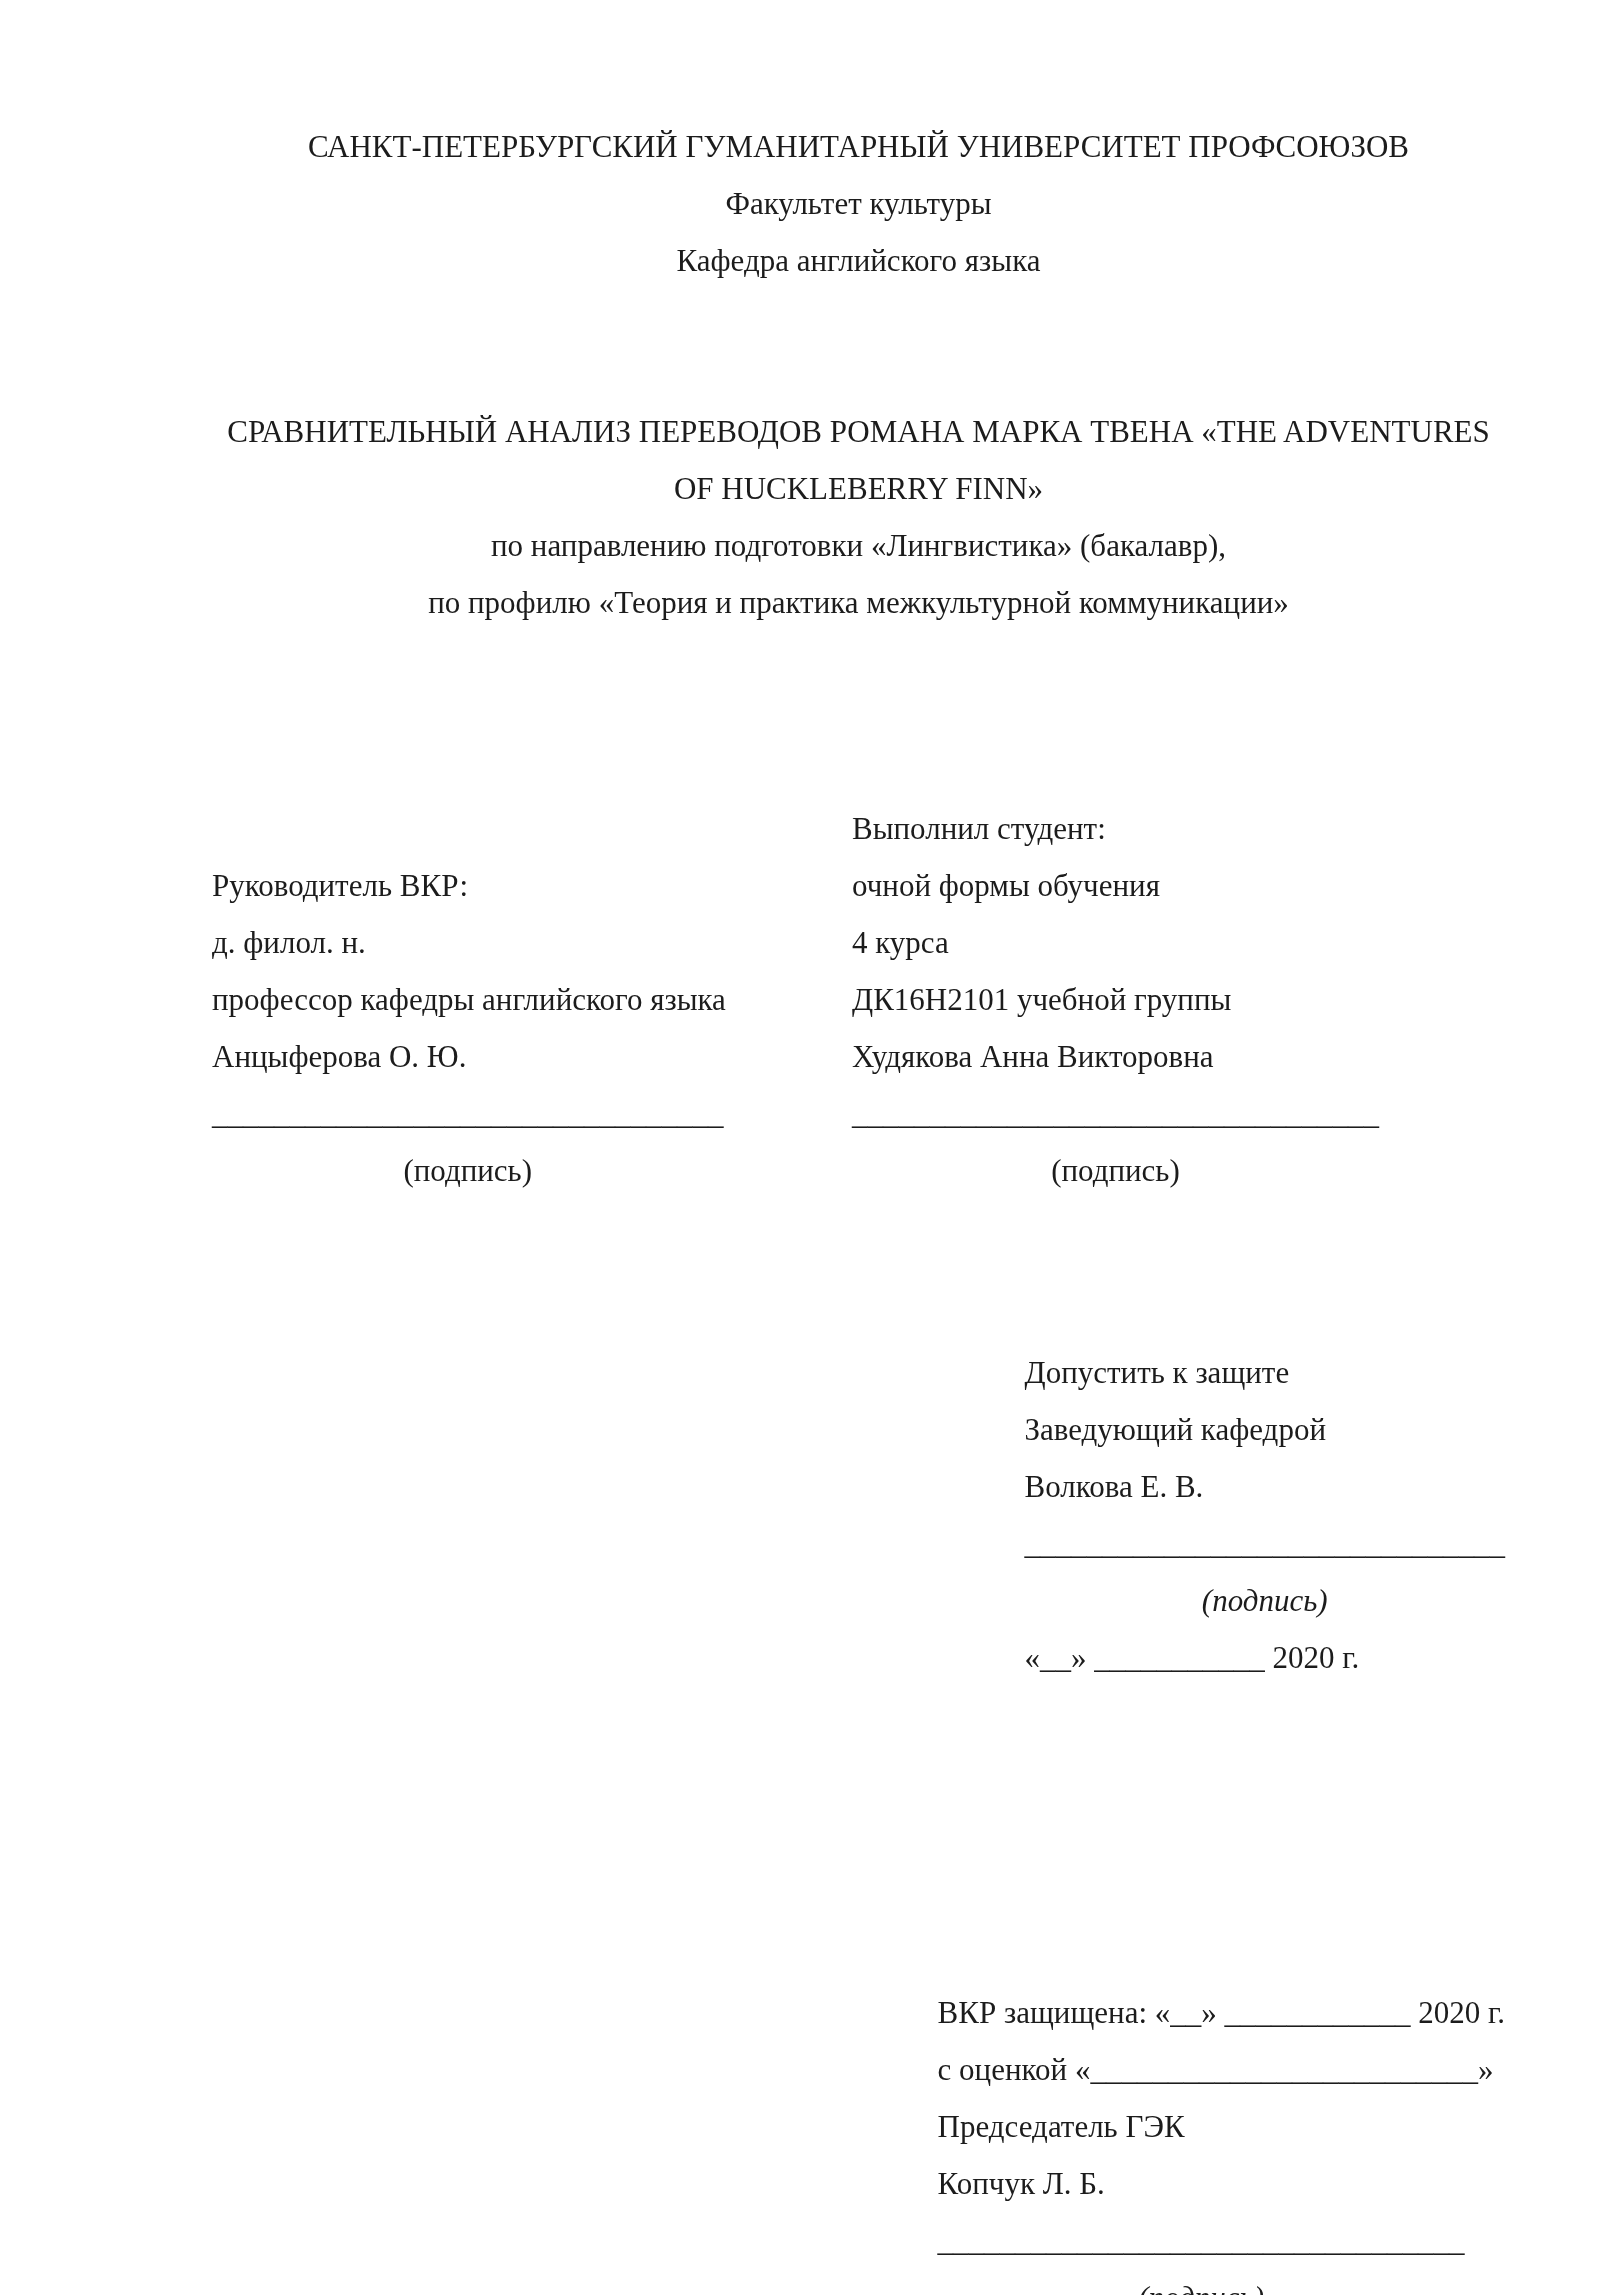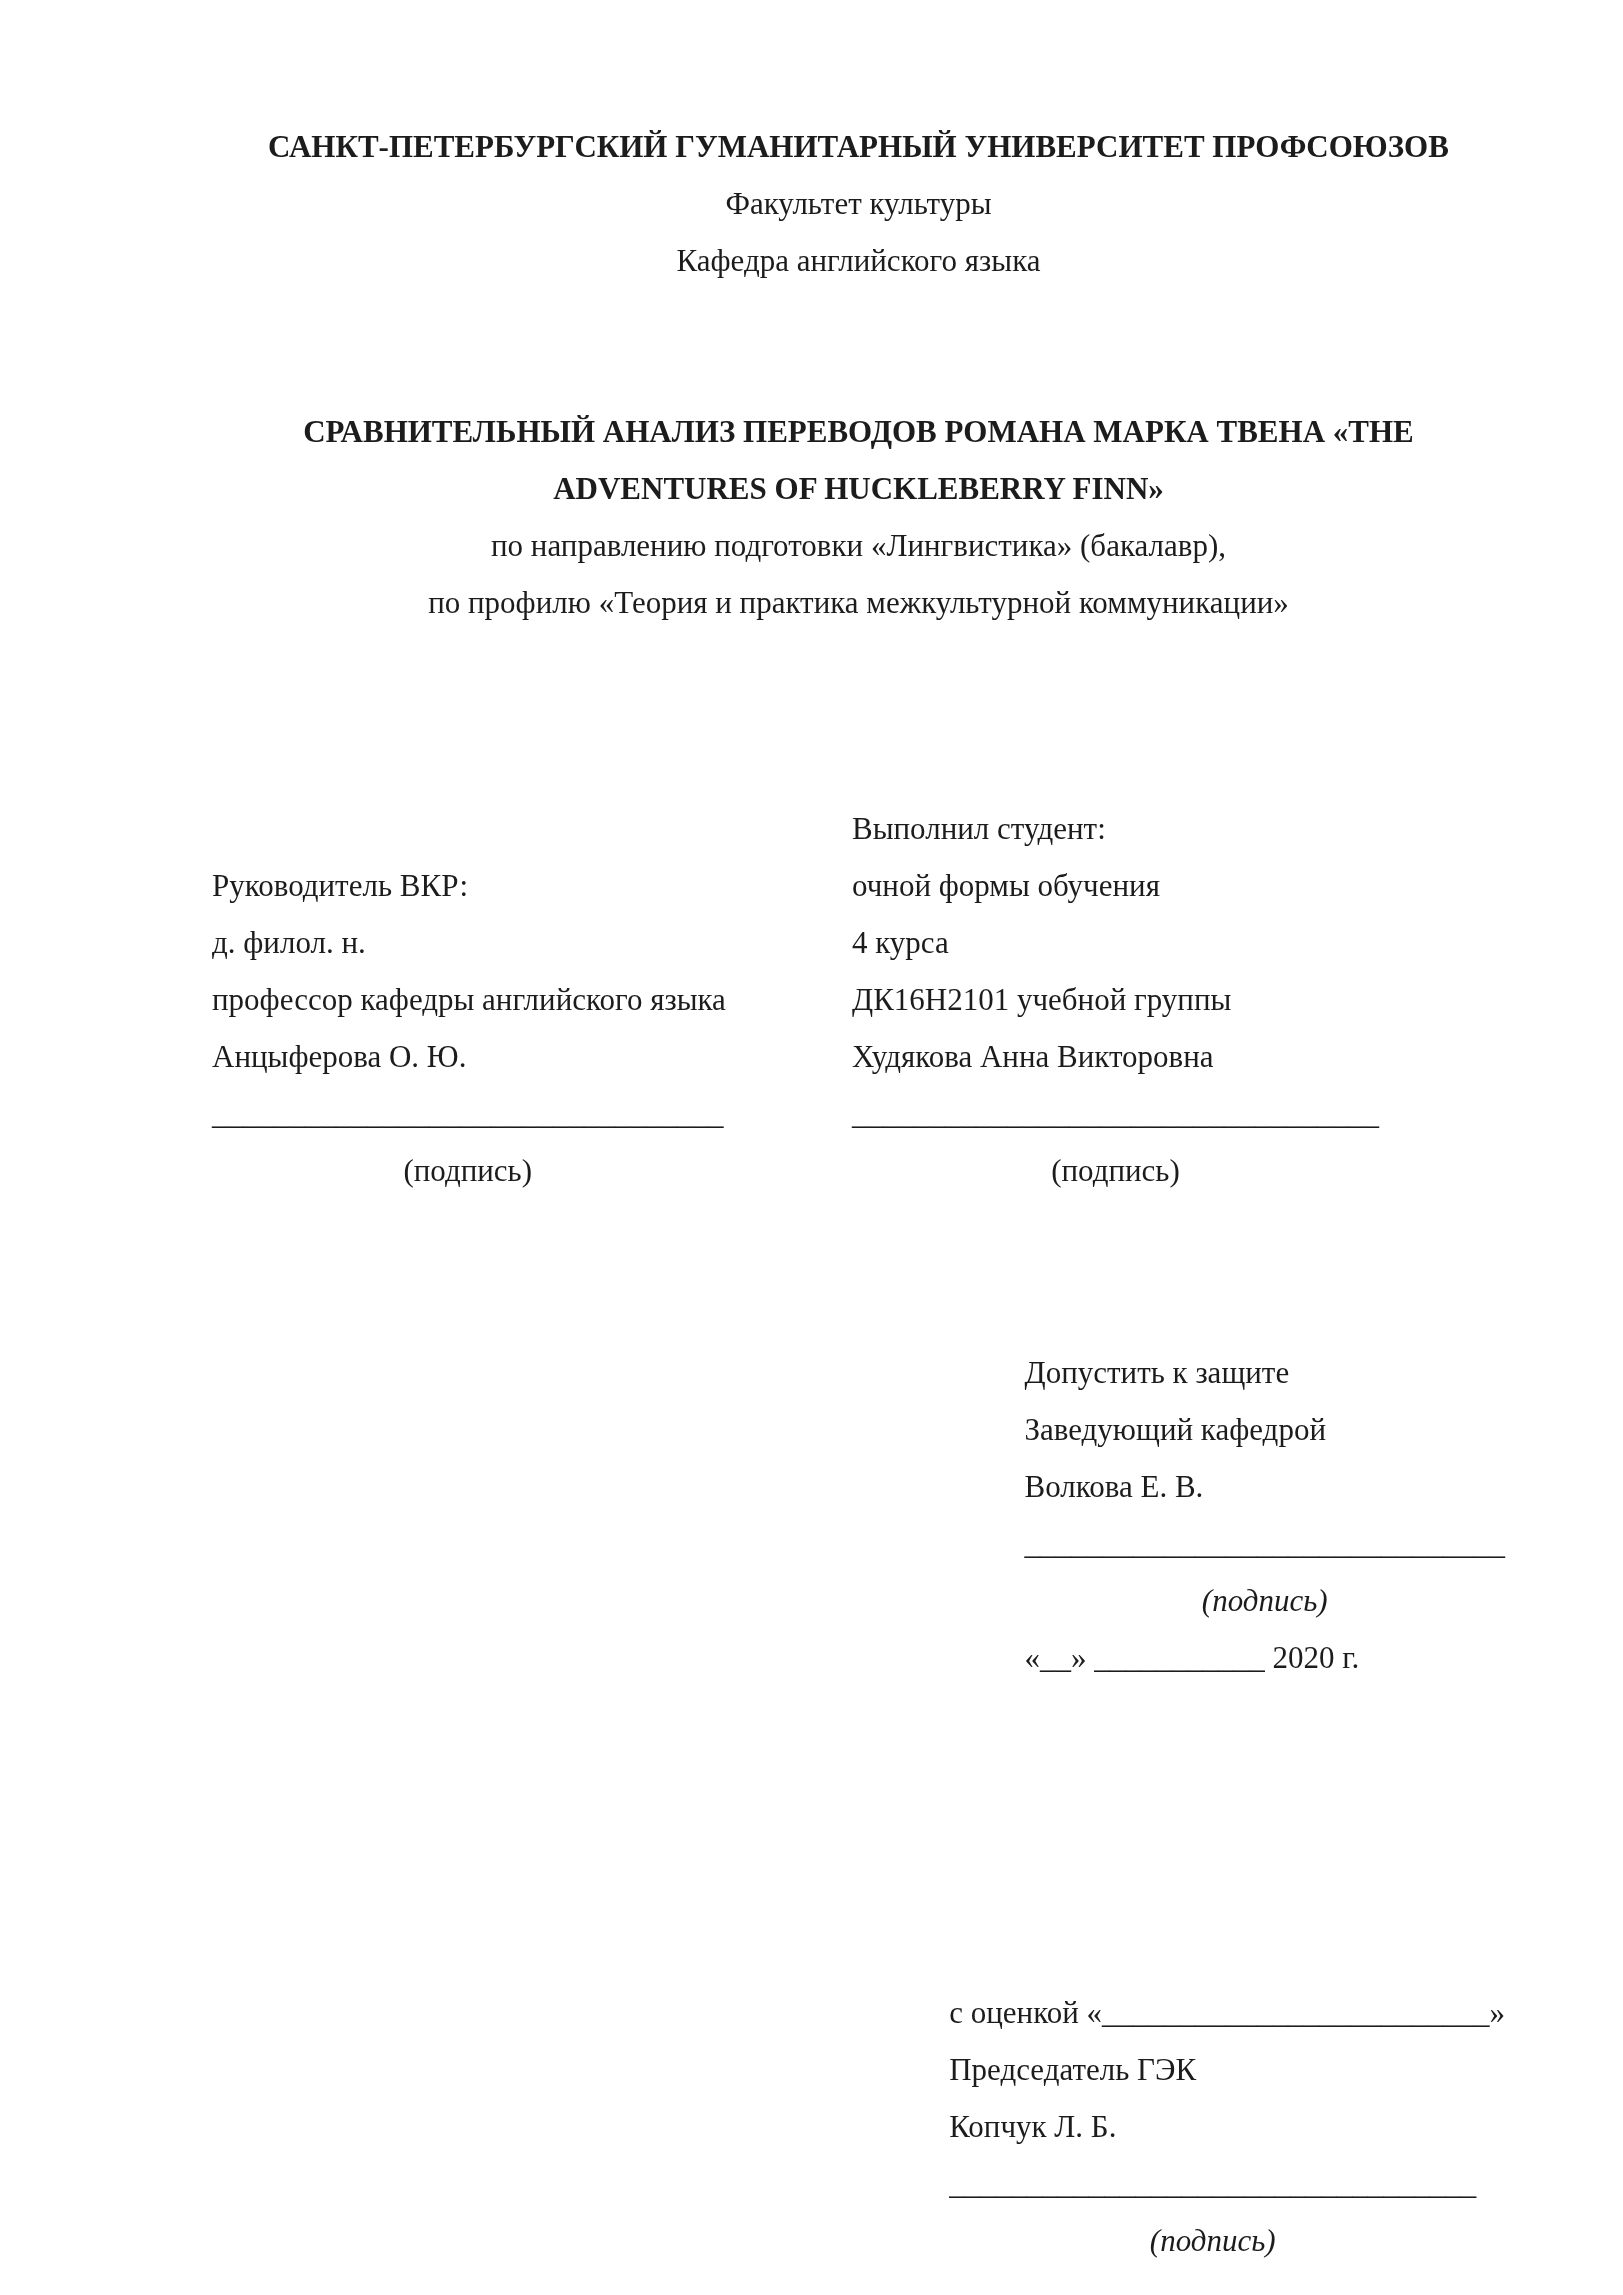--- a/index.html
+++ b/index.html
@@ -13,21 +13,21 @@
     height: 2295px;
     margin: 0 auto;
     background: #ffffff;
     box-sizing: border-box;
     padding: 118px 118px 0 212px;
     font-family: "Liberation Serif", "DejaVu Serif", serif;
     font-size: 31px;
     line-height: 57px;
     color: #1c1c1c;
   }
-  .bold { font-weight: bold; }
+  .bold { font-weight: normal; }
   .header-block { text-align: center; }
   .title-block {
     text-align: center;
     margin-top: 114px;
   }
   .columns {
     display: flex;
     align-items: flex-end;
   }
   .columns-1 { margin-top: 169px; }
@@ -88,20 +88,21 @@
       <div>Допустить к защите</div>
       <div>Заведующий кафедрой</div>
       <div>Волкова Е. В.</div>
       <div class="sig">
         <div class="sig-line">_______________________________</div>
         <div class="sig-caption italic">(подпись)</div>
       </div>
       <div>«__» ___________ 2020 г.</div>
     </div>
     <div class="col-right">
+      <div><span class="bold">ВКР защищена</span><span>: «__» ____________ 2020 г.</span></div>
       <div>с оценкой «_________________________»</div>
       <div>Председатель ГЭК</div>
       <div>Копчук Л. Б.</div>
       <div class="sig">
         <div class="sig-line">__________________________________</div>
         <div class="sig-caption italic">(подпись)</div>
       </div>
     </div>
   </div>
 

